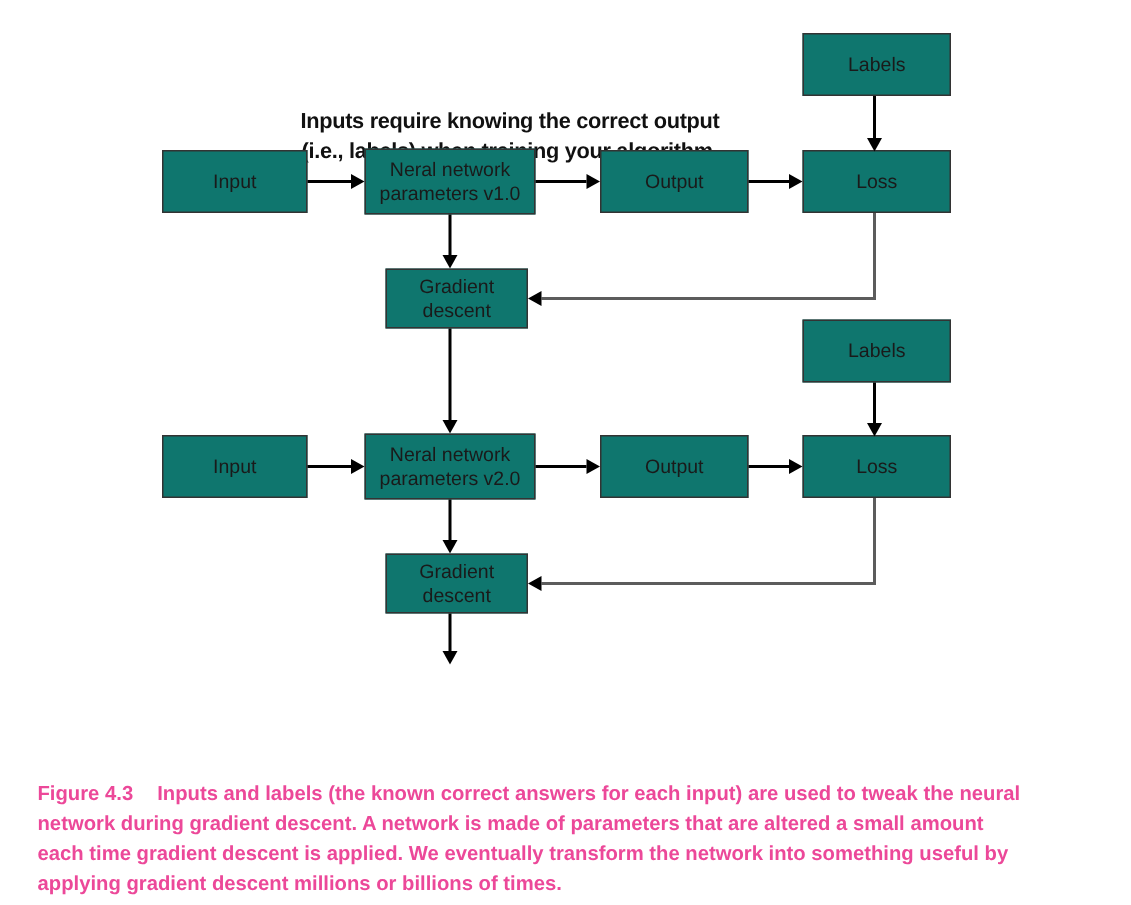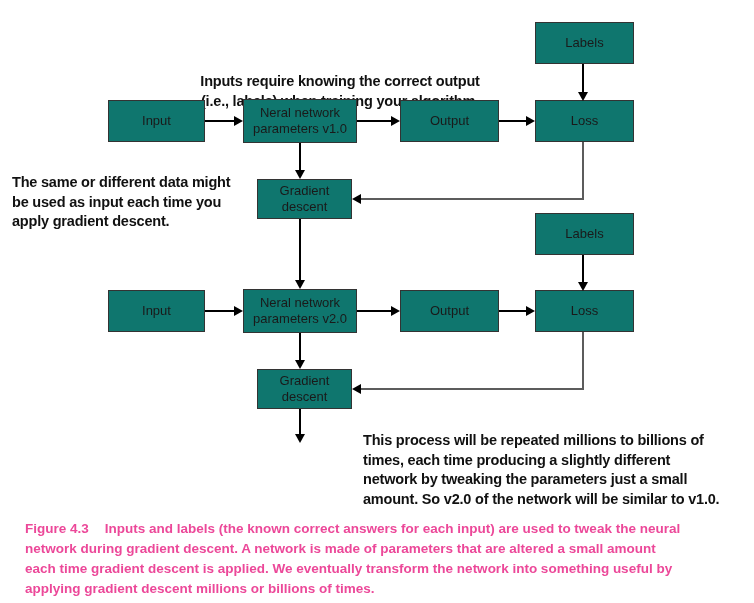--- a/index.html
+++ b/index.html
@@ -55,28 +55,21 @@
   }
 </style>
 </head>
 <body>
 
 <div id="canvas">
 
   <div class="annotation centered" style="left:160px; top:24px; width:360px;margin-top:48px;">Inputs require knowing the correct output
 (i.e., labels) when training your algorithm.</div>
 
-  <div class="annotation" style="left:12px; top:173px; width:250px;">The same or different data might
-be used as input each time you
-apply gradient descent.</div>
 
-  <div class="annotation" style="left:363px; top:431px; width:392px;">This process will be repeated millions to billions of
-times, each time producing a slightly different
-network by tweaking the parameters just a small
-amount. So v2.0 of the network will be similar to v1.0.</div>
 
   <div class="node" style="left:535px; top:22px; width:99px; height:42px;">Labels</div>
   <div class="node" style="left:108px; top:100px; width:97px; height:42px;">Input</div>
   <div class="node" style="left:243px; top:99px; width:114px; height:44px;">Neral network
 parameters v1.0</div>
   <div class="node" style="left:400px; top:100px; width:99px; height:42px;">Output</div>
   <div class="node" style="left:535px; top:100px; width:99px; height:42px;">Loss</div>
   <div class="node" style="left:257px; top:179px; width:95px; height:40px;">Gradient
 descent</div>
 

